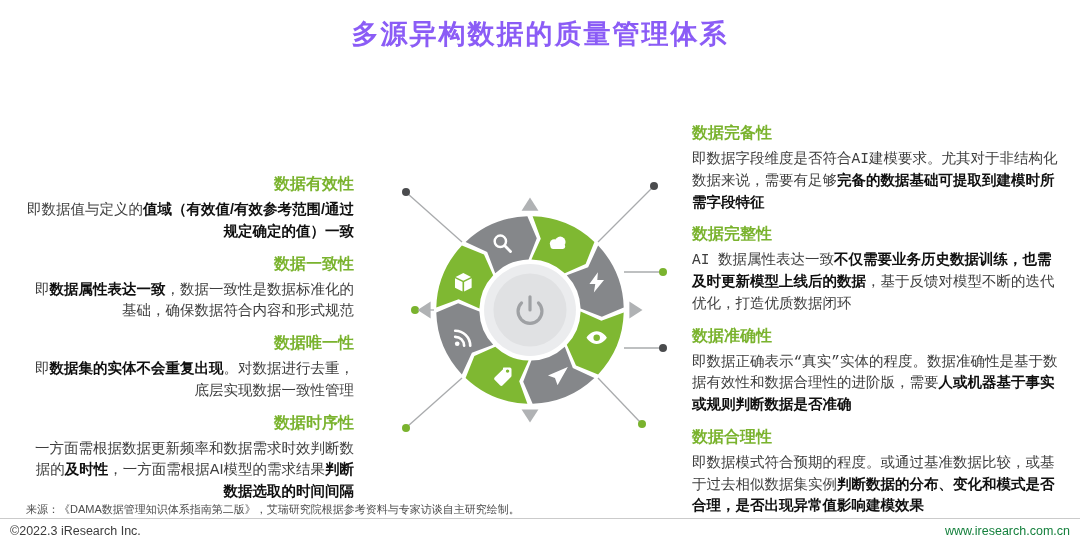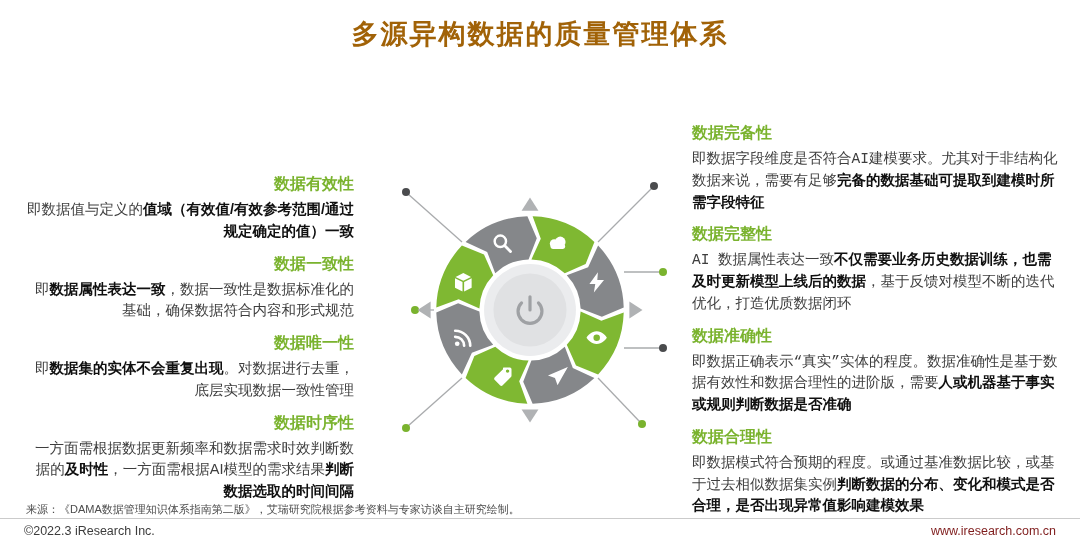--- a/index.html
+++ b/index.html
@@ -9,21 +9,21 @@
     font-family:"Liberation Sans","DejaVu Sans",sans-serif;
     position:relative;
     overflow:hidden;
     color:#222;
   }
   .canvas { position:absolute; inset:0; }
 
   .title {
     position:absolute; top:16px; left:0; width:100%;
     text-align:center; font-size:27px; font-weight:bold;
-    color:#a16207; letter-spacing:2px;
+    color:#8b5cf6; letter-spacing:2px;
   }
 
   .col { position:absolute; }
   .col.left  { left:26px;  top:134px; width:328px; text-align:right;margin-top:40px; }
   .col.right { left:692px; top:124px; width:368px; text-align:left;font-family:Liberation Mono, monospace; }
 
   .section { margin-bottom:11px; }
   .section h2 {
     font-size:16px; font-weight:bold; color:var(--accent,#7ab32e);
     margin-bottom:5px; line-height:1.25;
@@ -40,23 +40,23 @@
   .dot-dark  { fill:var(--dark-dot,#4a4b4d); }
 
   .source {
     position:absolute; left:26px; bottom:26px;
     font-size:11px; color:#4c4c4c;
   }
   .footer {
     position:absolute; left:0; right:0; bottom:0; height:25px;
     border-top:1px solid #cbcbcb;
     display:flex; justify-content:space-between; align-items:center;
-    padding:0 24px; font-size:12.5px; color:#3c3c3c;
-  }
-  .footer .site { color:#7f1d1d; }
+    padding:0 10px; font-size:12.5px; color:#3c3c3c;
+  }
+  .footer .site { color:#15803d; }
 </style>
 </head>
 <body>
 
 <div class="canvas">
 
   <h1 class="title">多源异构数据的质量管理体系</h1>
 
   <div class="col left">
     <div class="section">

